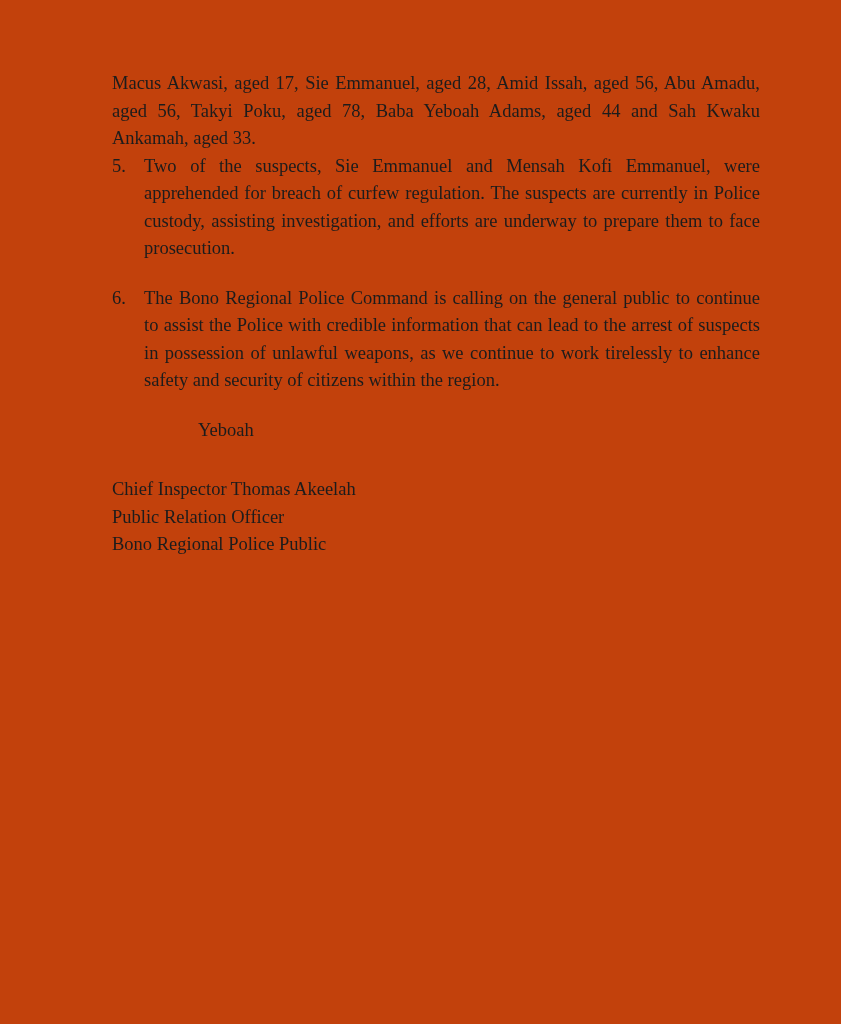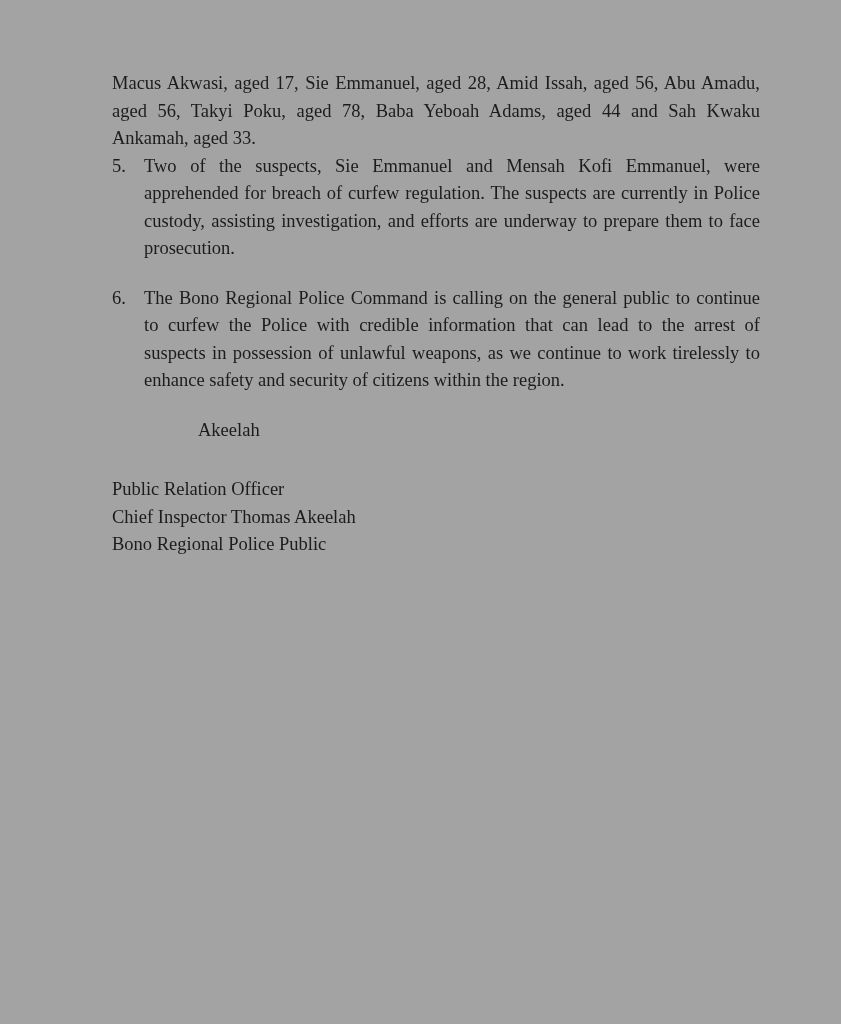--- a/index.html
+++ b/index.html
@@ -11,21 +11,21 @@
     width: 841px;
     height: 1024px;
     font-family: "Liberation Serif", serif;
     color: #1c1c1c;
     overflow: hidden;
   }
   .page {
     position: relative;
     width: 841px;
     height: 1024px;
-    background: #a3a3a3;
+    background: #c2410c;
     box-sizing: border-box;
     padding: 70px 82px 0 112px;
   }
   .doc-body {
     width: 648px;
   }
   p.para {
     margin: 0;
     font-size: 18.5px;
     line-height: 27.5px;
@@ -78,26 +78,26 @@
 
     <p class="para continuation">Macus Akwasi, aged 17, Sie Emmanuel, aged 28, Amid Issah, aged 56, Abu Amadu, aged 56, Takyi Poku, aged 78, Baba Yeboah Adams, aged 44 and Sah Kwaku Ankamah,  aged 33.</p>
 
     <div class="numbered-item">
       <div class="item-number">5.</div>
       <p class="para item-text">Two of the suspects, Sie Emmanuel and Mensah Kofi Emmanuel, were apprehended for breach of curfew regulation. The suspects are currently in Police custody, assisting investigation, and efforts are underway to prepare them to face prosecution.</p>
     </div>
 
     <div class="numbered-item">
       <div class="item-number">6.</div>
-      <p class="para item-text">The Bono Regional Police Command is calling on the general public to continue to curfew the Police with credible information that can lead to the arrest of suspects in possession of unlawful weapons, as we continue to work tirelessly to enhance safety and security of citizens within the region.</p>
+      <p class="para item-text">The Bono Regional Police Command is calling on the general public to continue to assist the Police with credible information that can lead to the arrest of suspects in possession of unlawful weapons, as we continue to work tirelessly to enhance safety and security of citizens within the region.</p>
     </div>
 
-    <div class="signed-line">Akeelah</div>
+    <div class="signed-line">Yeboah</div>
 
     <div class="signature-block">
+      <div>Chief Inspector Thomas Akeelah</div>
       <div>Public Relation Officer</div>
-      <div>Chief Inspector Thomas Akeelah</div>
       <div>Bono Regional Police Public</div>
     </div>
 
     <div class="spacer-bottom"></div>
   </div>
 </div>
 
 </body></html>

